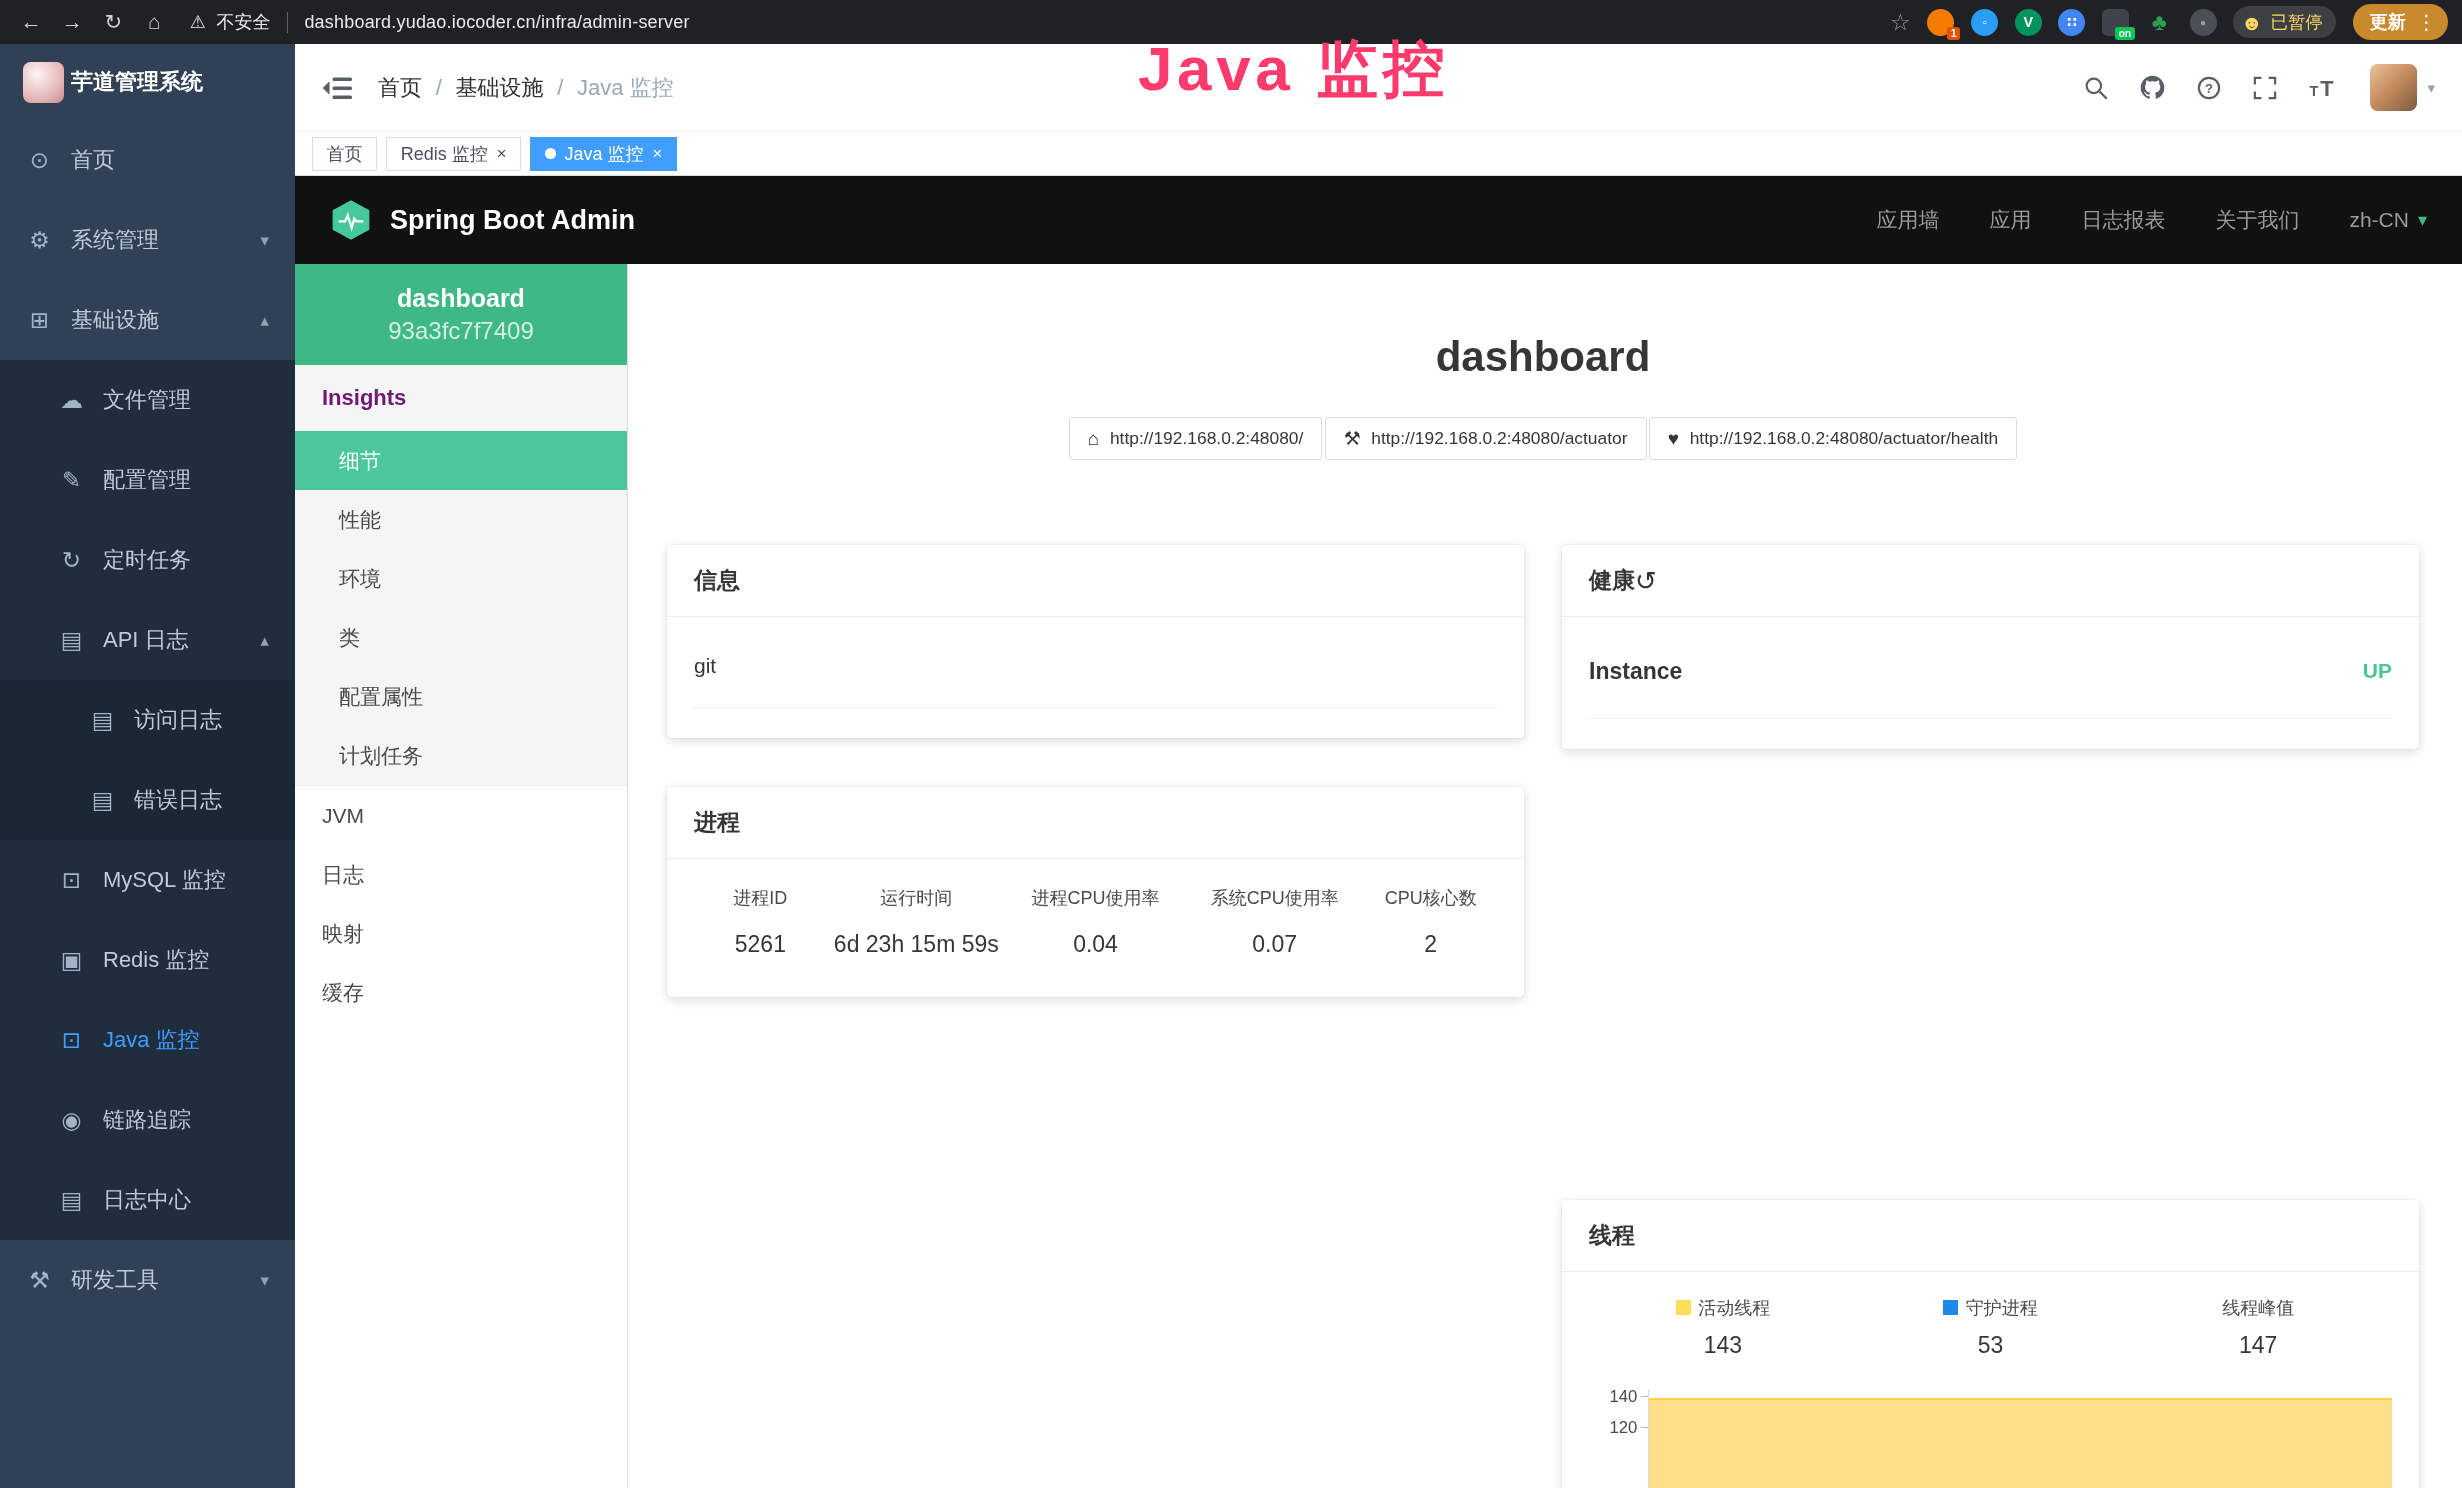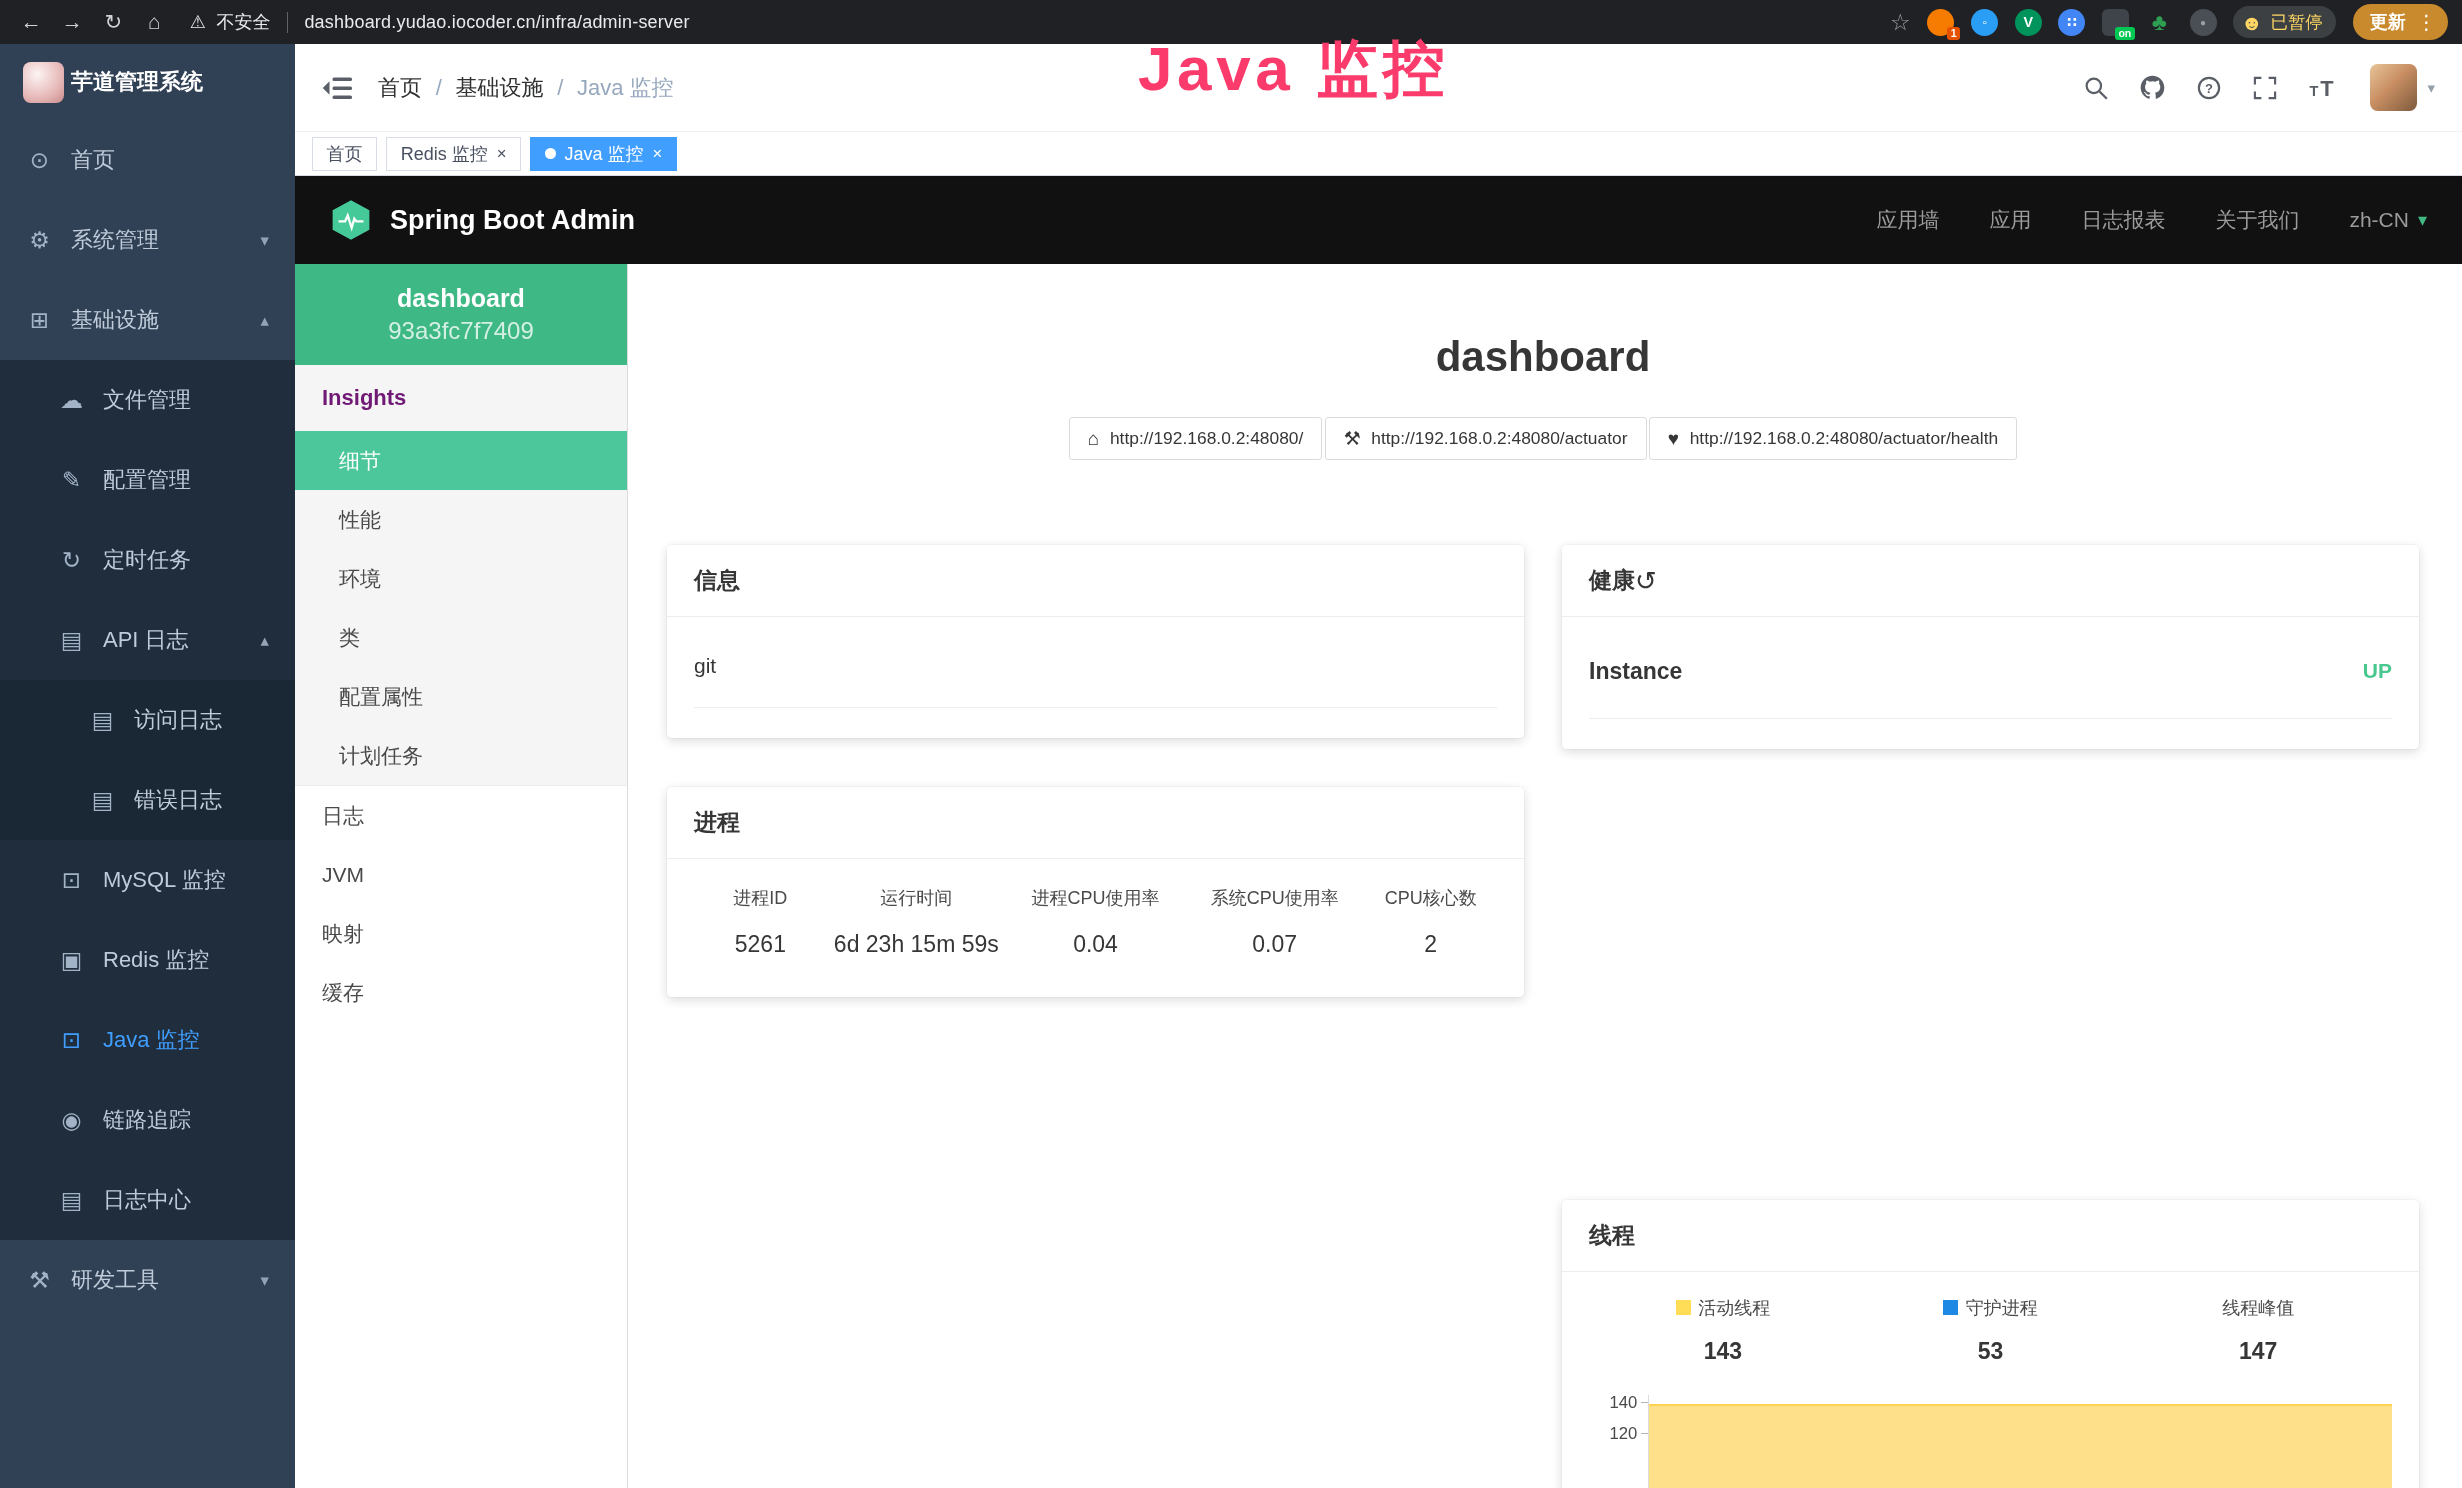--- a/index.html
+++ b/index.html
@@ -118,21 +118,21 @@
   .pcol { flex:1; }
   .pcol.w { flex:1.35; }
   .p-h { font-size:18px; color:#4a4a4a; }
   .p-v { font-size:23px; color:#363636; margin-top:21px; }
 
   .threads-card { margin-top:402px; height:501px; }
   .tleg { display:flex; text-align:center; padding:16.7px 0 0; }
   .tcol { flex:1; }
   .tl-label { display:flex; align-items:center; justify-content:center; gap:7.6px; font-size:18px; color:#4a4a4a; }
   .swatch { width:15px; height:15px; display:inline-block; }
-  .tl-val { font-size:23px; color:#363636; margin-top:18px;font-weight:bold; }
+  .tl-val { font-size:23px; color:#363636; margin-top:12px; }
   .chart { display:flex; margin-top:30px; height:250px; }
   .yaxis { width:59px; flex-shrink:0; }
   .ytick { height:31px; font-size:16.7px; color:#4a4a4a; text-align:right; padding-right:10.6px; position:relative; line-height:1; }
   .ytick::after { content:""; position:absolute; right:0; top:6.8px; width:6.8px; height:1.5px; background:#b5b5b5; }
   .plot { flex:1; position:relative; border-left:0.8px solid #dbdbdb; }
   .band { position:absolute; left:0; right:0; top:9px; bottom:-46px; border-top:2.3px solid #ffd351; }
 </style>
 </head>
 <body>
 
@@ -353,22 +353,22 @@
         </div>
         <div class="side-group">
           <div class="group-label">Insights</div>
           <div class="side-item active">细节</div>
           <div class="side-item">性能</div>
           <div class="side-item">环境</div>
           <div class="side-item">类</div>
           <div class="side-item">配置属性</div>
           <div class="side-item">计划任务</div>
         </div>
+        <div class="root-item">JVM</div>
         <div class="root-item">日志</div>
-        <div class="root-item">JVM</div>
         <div class="root-item">映射</div>
         <div class="root-item">缓存</div>
       </div>
 
       <div class="sba-main">
         <div class="pg-title">dashboard</div>
 
         <div class="links">
           <span class="link-btn">
               <span class="link-ico">⌂</span>

